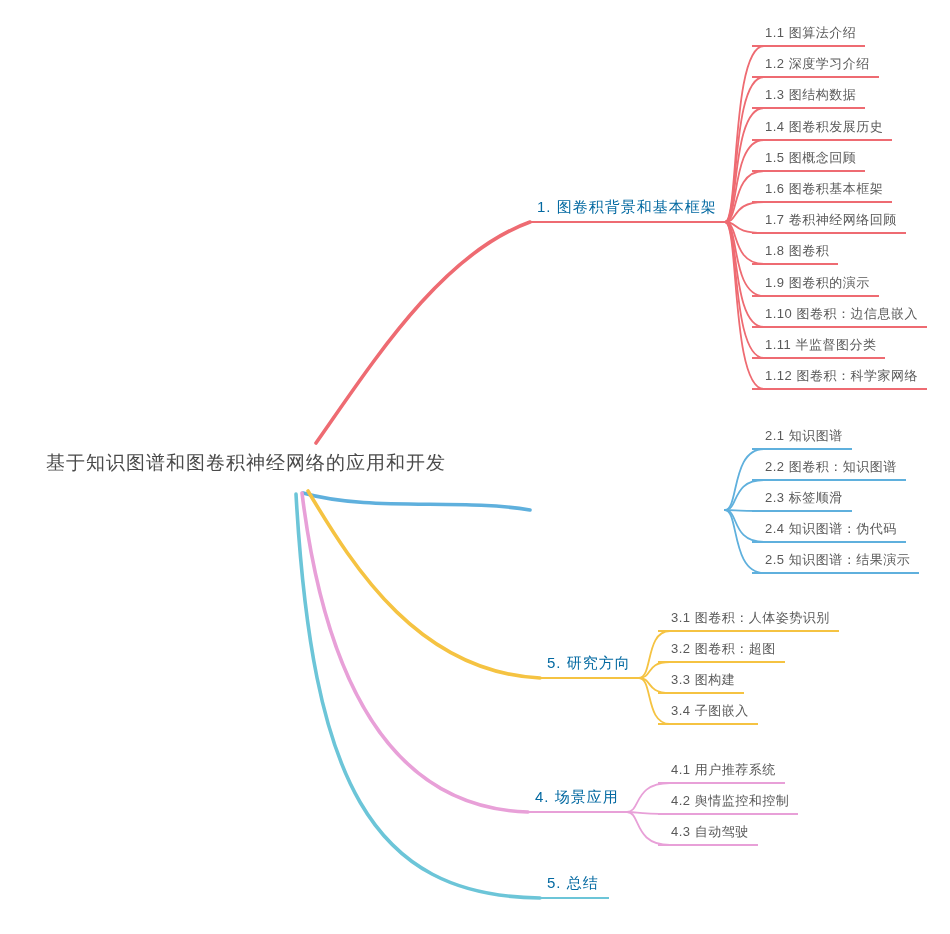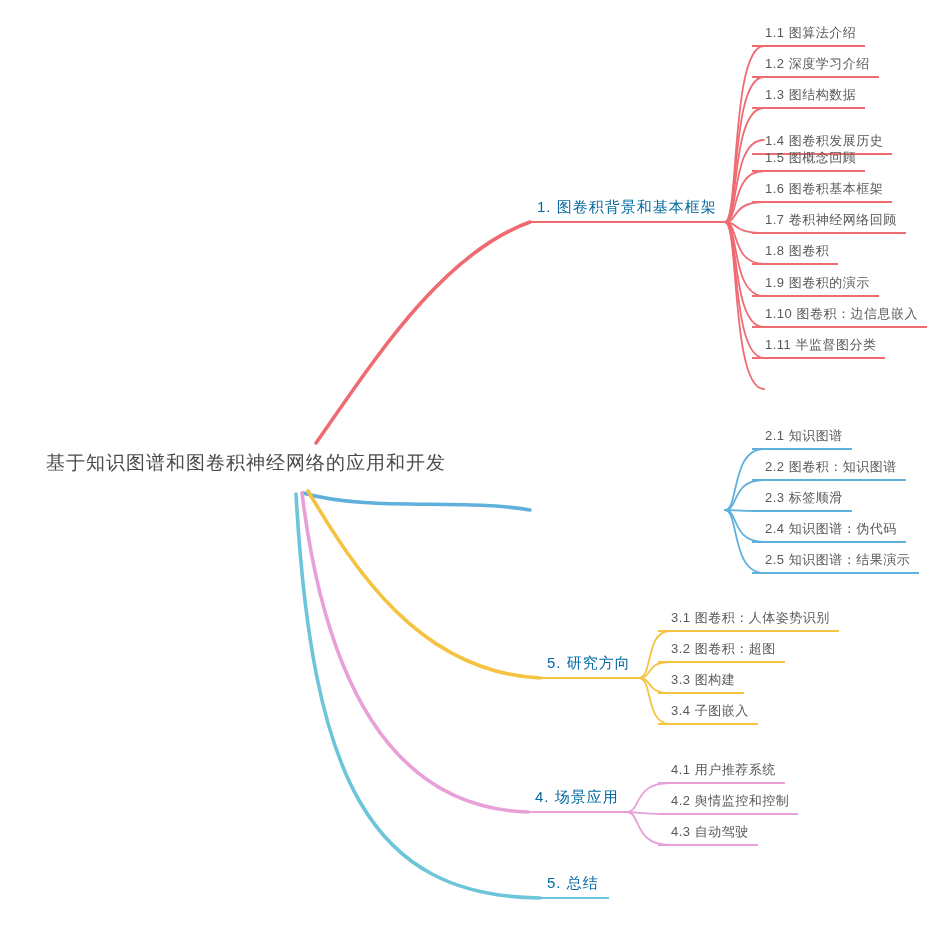--- a/index.html
+++ b/index.html
@@ -60,28 +60,29 @@
   <div class="root" style="left:46px;top:450px;">基于知识图谱和图卷积神经网络的应用和开发</div>
 
   <div class="branch" style="left: 527px; top: 198px; border-bottom-color: rgb(238, 107, 114);">1. 图卷积背景和基本框架</div>
   <div class="branch" style="left: 537px; top: 654px; border-bottom-color: rgb(245, 195, 66);">5. 研究方向</div>
   <div class="branch" style="left: 525px; top: 788px; border-bottom-color: rgb(232, 160, 216);">4. 场景应用</div>
   <div class="branch" style="left: 537px; top: 874px; border-bottom-color: rgb(108, 197, 216);">5. 总结</div>
 
   <div class="child" style="left: 752px; top: 24px; border-bottom-color: rgb(238, 107, 114);">1.1 图算法介绍</div>
   <div class="child" style="left: 752px; top: 55px; border-bottom-color: rgb(238, 107, 114);">1.2 深度学习介绍</div>
   <div class="child" style="left: 752px; top: 86px; border-bottom-color: rgb(238, 107, 114);">1.3 图结构数据</div>
-  <div class="child" style="left: 752px; top: 118px; border-bottom-color: rgb(238, 107, 114); margin-top: 14px;">1.4 图卷积发展历史</div>
+  <div class="child" style="left: 752px; top: 118px; border-bottom-color: rgb(238, 107, 114);">1.4 图卷积发展历史</div>
   <div class="child" style="left: 752px; top: 149px; border-bottom-color: rgb(238, 107, 114);">1.5 图概念回顾</div>
   <div class="child" style="left: 752px; top: 180px; border-bottom-color: rgb(238, 107, 114);">1.6 图卷积基本框架</div>
   <div class="child" style="left: 752px; top: 211px; border-bottom-color: rgb(238, 107, 114);">1.7 卷积神经网络回顾</div>
   <div class="child" style="left: 752px; top: 242px; border-bottom-color: rgb(238, 107, 114);">1.8 图卷积</div>
   <div class="child" style="left: 752px; top: 274px; border-bottom-color: rgb(238, 107, 114);">1.9 图卷积的演示</div>
   <div class="child" style="left: 752px; top: 305px; border-bottom-color: rgb(238, 107, 114);">1.10 图卷积：边信息嵌入</div>
   <div class="child" style="left: 752px; top: 336px; border-bottom-color: rgb(238, 107, 114);">1.11 半监督图分类</div>
+  <div class="child" style="left: 752px; top: 367px; border-bottom-color: rgb(238, 107, 114);">1.12 图卷积：科学家网络</div>
 
   <div class="child" style="left: 752px; top: 427px; border-bottom-color: rgb(95, 176, 221);">2.1 知识图谱</div>
   <div class="child" style="left: 752px; top: 458px; border-bottom-color: rgb(95, 176, 221);">2.2 图卷积：知识图谱</div>
   <div class="child" style="left: 752px; top: 489px; border-bottom-color: rgb(95, 176, 221); text-align: center;">2.3 标签顺滑</div>
   <div class="child" style="left: 752px; top: 520px; border-bottom-color: rgb(95, 176, 221);">2.4 知识图谱：伪代码</div>
   <div class="child" style="left: 752px; top: 551px; border-bottom-color: rgb(95, 176, 221);">2.5 知识图谱：结果演示</div>
 
   <div class="child" style="left: 658px; top: 609px; border-bottom-color: rgb(245, 195, 66);">3.1 图卷积：人体姿势识别</div>
   <div class="child" style="left: 658px; top: 640px; border-bottom-color: rgb(245, 195, 66);">3.2 图卷积：超图</div>
   <div class="child" style="left: 658px; top: 671px; border-bottom-color: rgb(245, 195, 66);">3.3 图构建</div>

